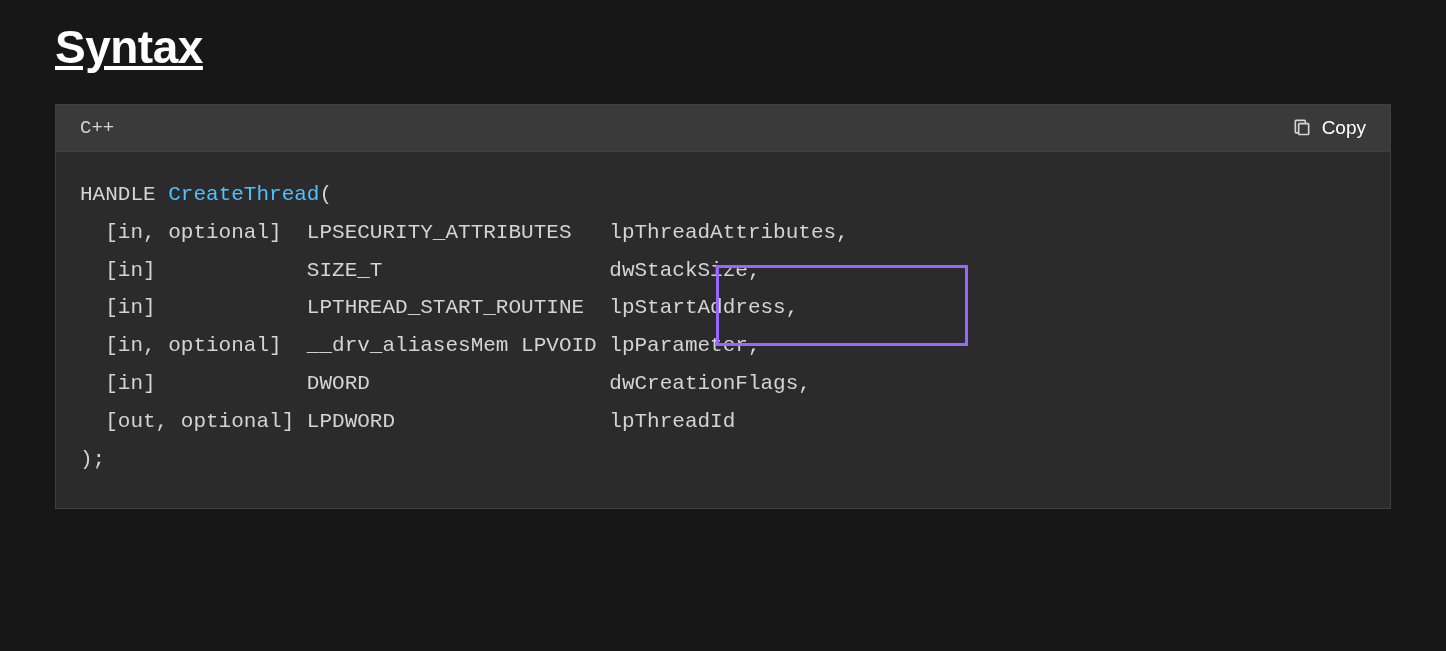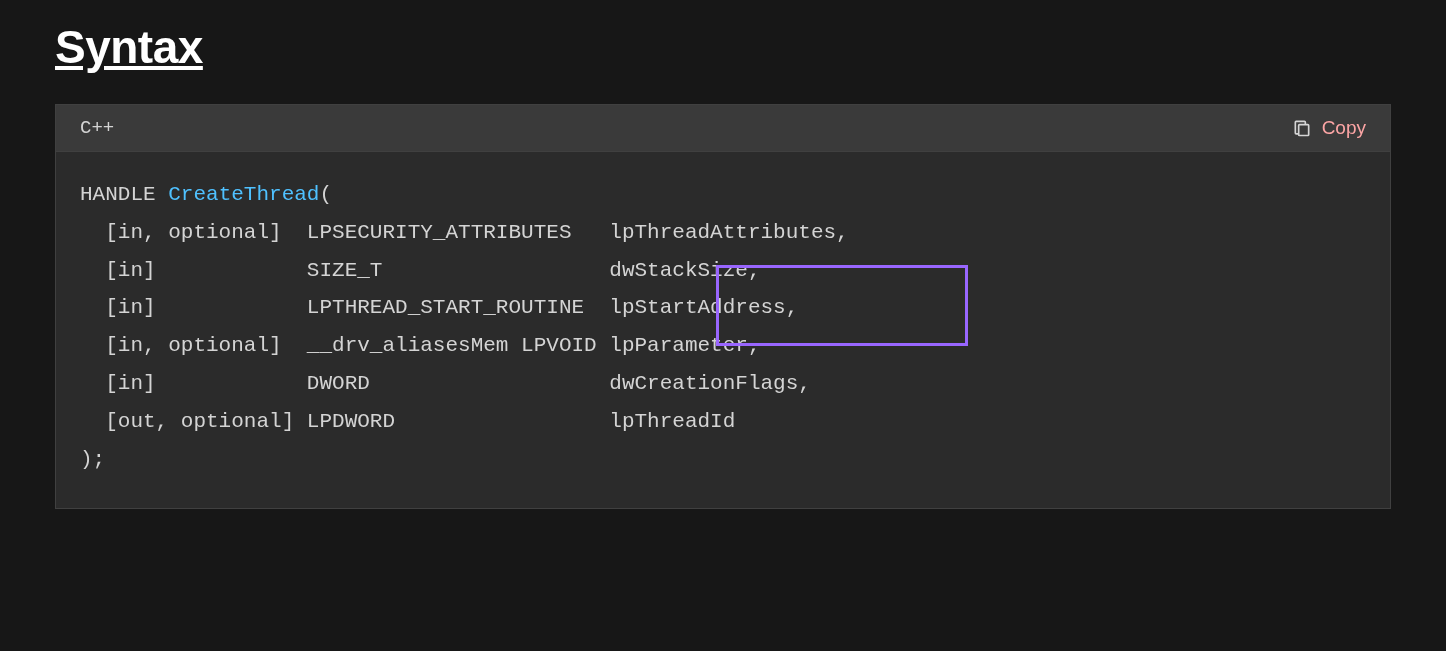--- a/index.html
+++ b/index.html
@@ -35,23 +35,23 @@
       background: #3a3a3a;
       border-bottom: 1px solid #404040;
     }
     .lang-label {
       font-size: 19px;
       color: #d4d4d4;
       font-family: Consolas, "Courier New", monospace;
     }
     .copy-button {
       display: flex;
-      align-items: center;
+      align-items: flex-start;
       gap: 10px;
-      color: #fca5a5;
+      color: #ffffff;
       font-size: 19px;
       cursor: pointer;
       background: none;
       border: none;
       font-family: "Segoe UI", sans-serif;
     }
     .copy-icon {
       width: 20px;
       height: 20px;
     }

